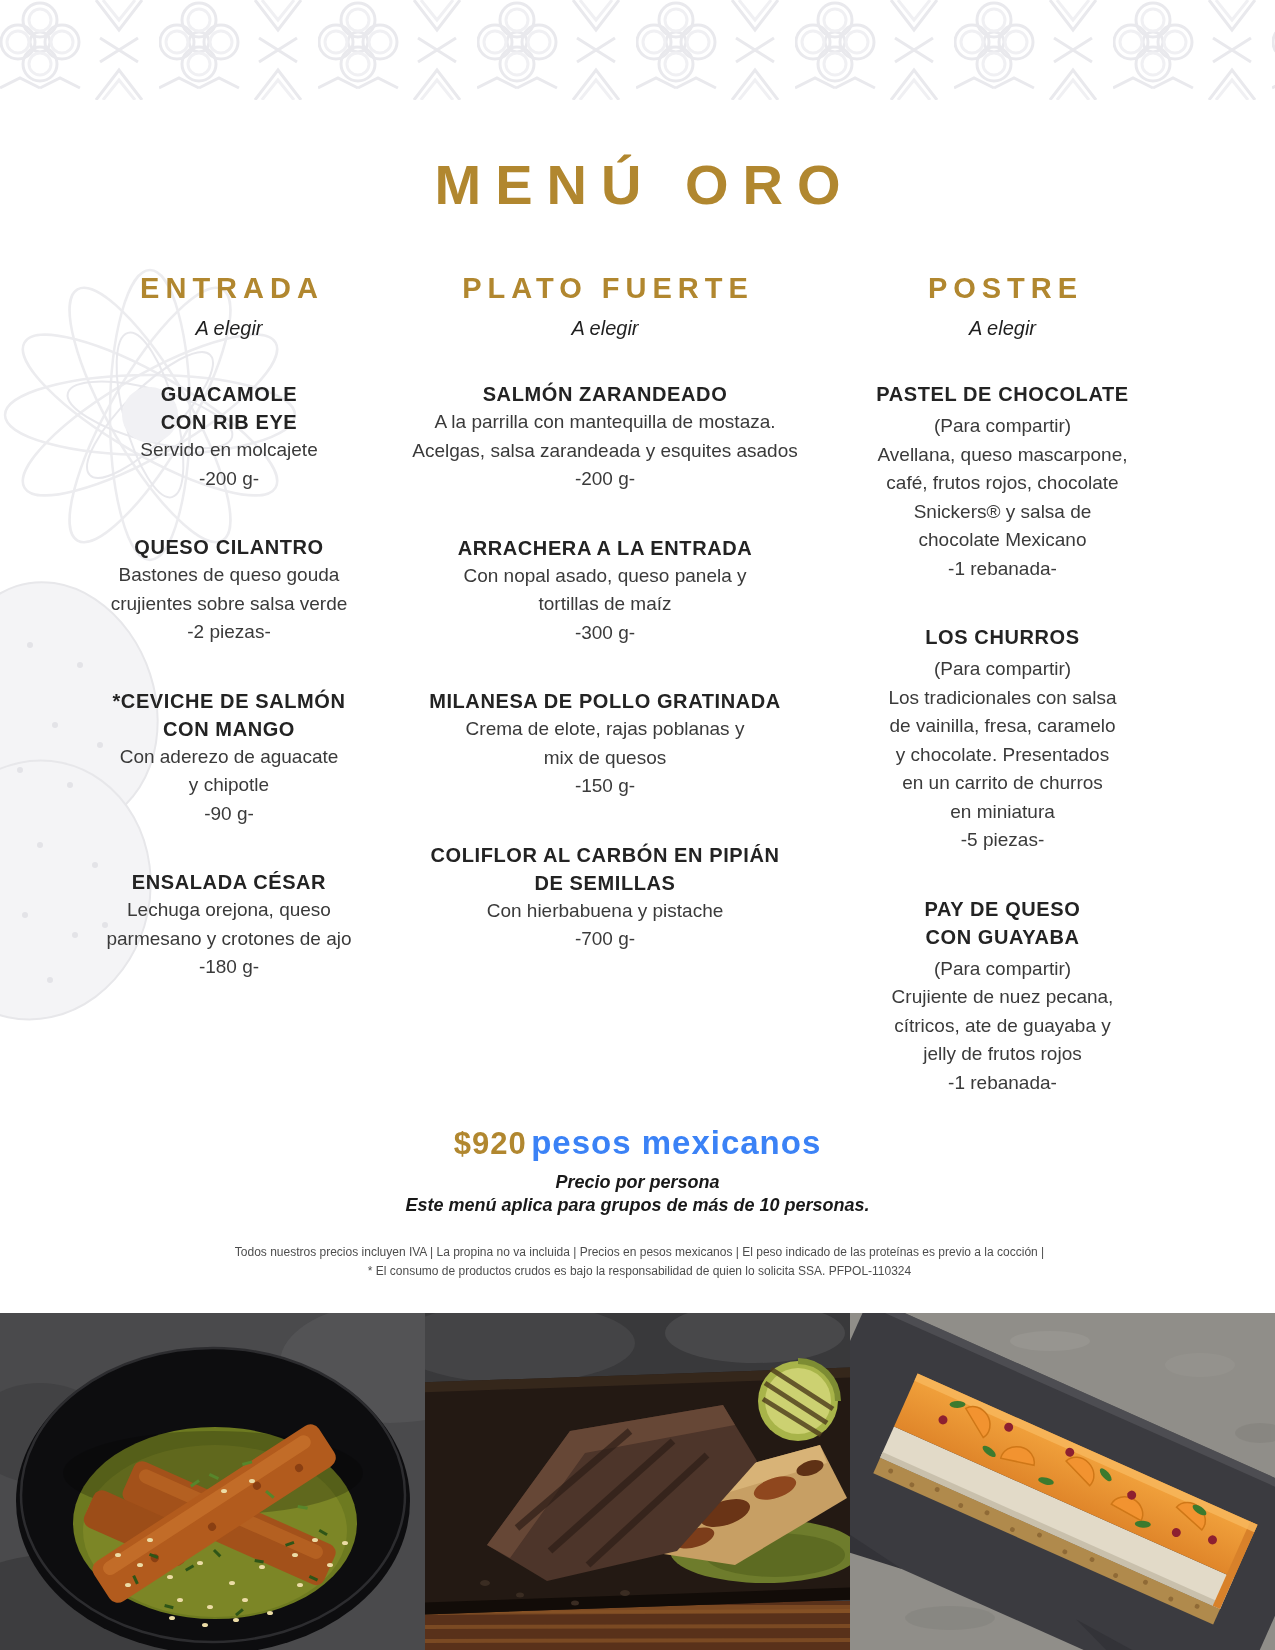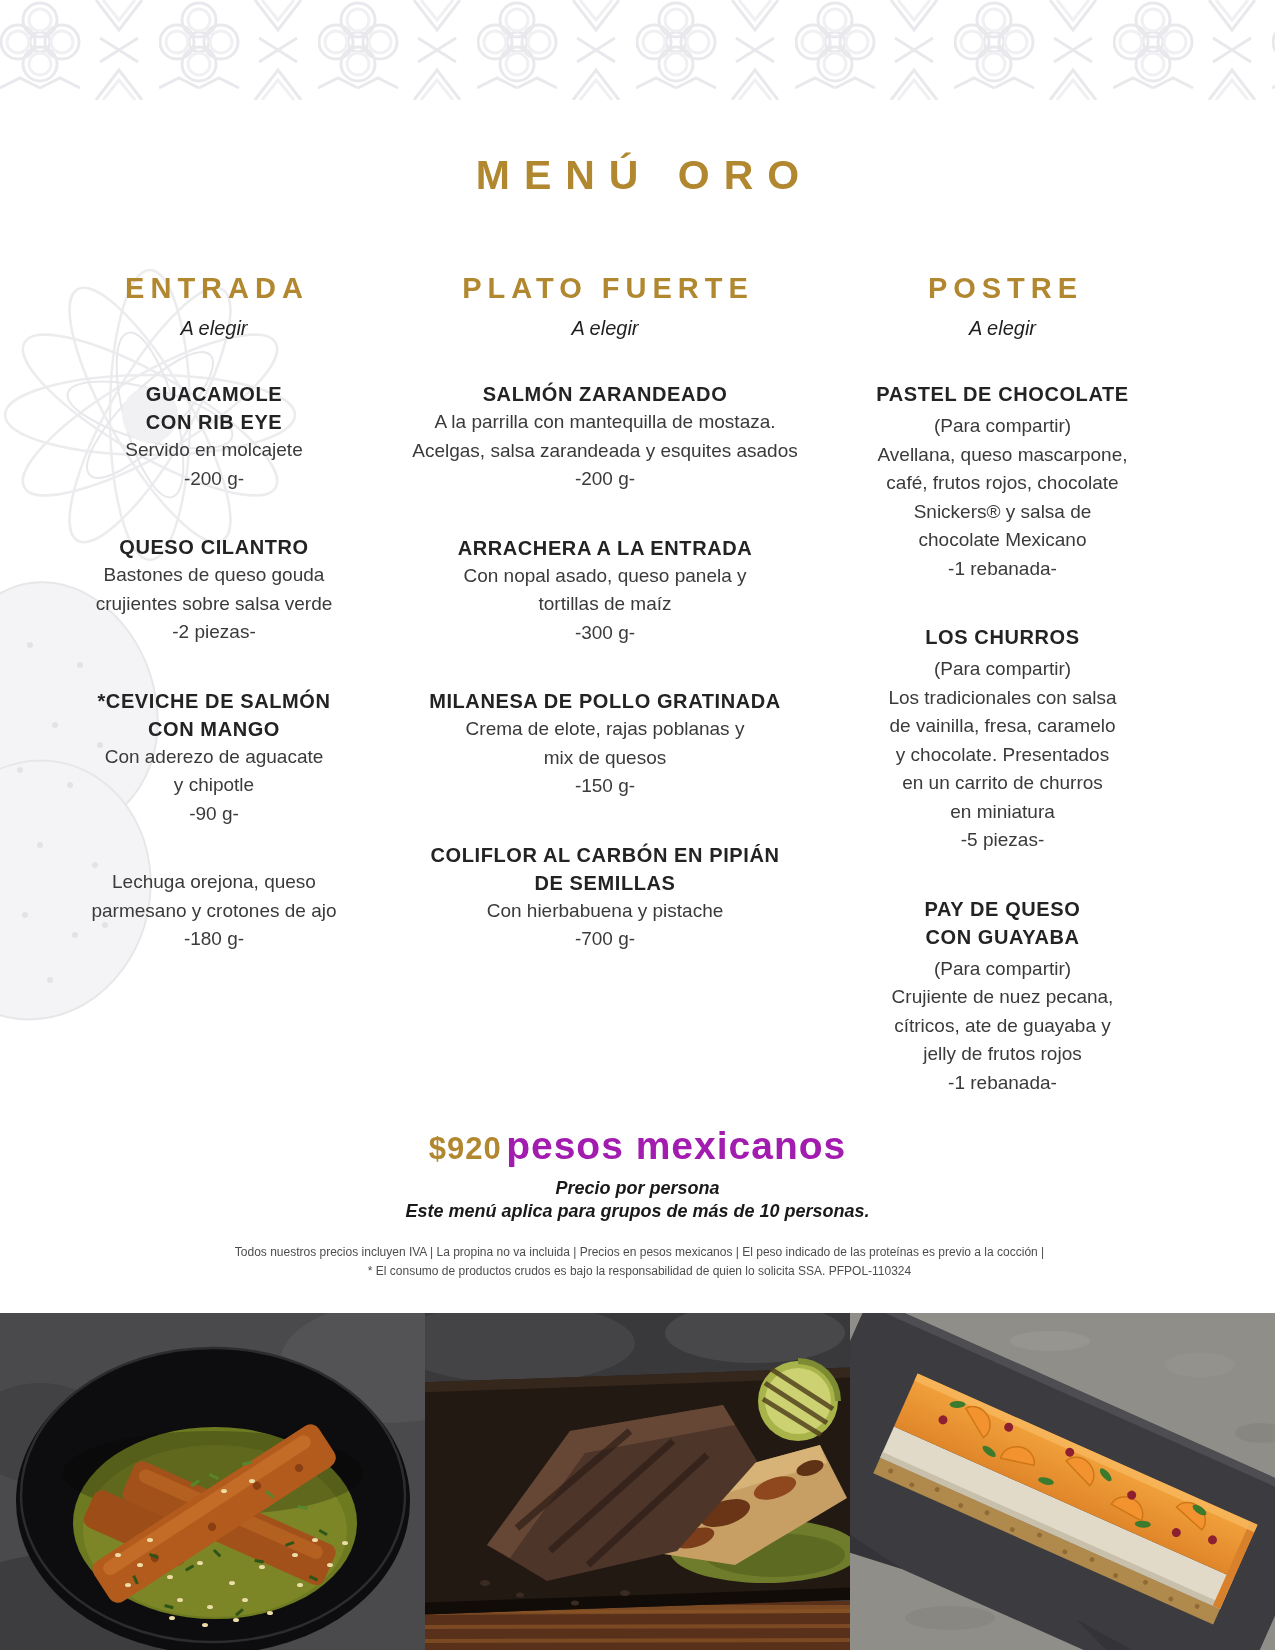--- a/index.html
+++ b/index.html
@@ -4,38 +4,38 @@
 <style>
   html,body{margin:0;padding:0;background:#ffffff;}
   .page{position:relative;width:1275px;height:1650px;overflow:hidden;background:#fff;
         font-family:"Liberation Sans","DejaVu Sans",sans-serif;color:#222;}
   
   .pattern-band{position:absolute;left:0;top:0;width:1275px;height:100px;}
   
   .watermark{position:absolute;left:0;top:225px;width:380px;height:800px;z-index:0;pointer-events:none;}
   
   .title{position:absolute;top:152px;left:0;width:100%;text-align:center;z-index:2;
-         font-size:41px;font-weight:bold;letter-spacing:14px;text-indent:14px;color:#B1872F;}
+         font-size:56px;font-weight:bold;letter-spacing:14px;text-indent:14px;color:#B1872F;}
   
   .col{position:absolute;top:272px;text-align:center;z-index:2;}
-  .col-1{left:44px;width:340px;}
+  .col-1{left:59px;width:340px;}
   .col-2{left:390px;width:430px;}
   .col-3{left:845px;width:315px;}
   .col-header{font-size:29px;font-weight:bold;letter-spacing:6px;text-indent:6px;color:#B1872F;}
   .col-sub{font-style:italic;font-size:20px;color:#1f1f1f;margin-top:12px;margin-bottom:40px;}
   .item{margin-bottom:40px;}
   .item-name{font-size:20px;font-weight:bold;letter-spacing:0.6px;color:#232323;
              line-height:1.4;white-space:pre-line;}
   .item-share,.item-desc,.item-portion{font-size:19px;color:#3a3a3a;line-height:1.5;white-space:pre-line;}
   .item-share{margin-top:4px;}
   .item-desc{margin-top:0;}
   
   .price-block{position:absolute;top:1124px;left:0;width:100%;text-align:center;z-index:2;}
   .price-amount{font-size:31px;font-weight:bold;color:#B1872F;letter-spacing:1px;text-align:center;}
-  .price-unit{font-size:39px;font-weight:bold;color:#a21caf;letter-spacing:1px;}
+  .price-unit{font-size:33px;font-weight:bold;color:#3b82f6;letter-spacing:1px;}
   .price-note1{font-style:italic;font-size:18px;font-weight:bold;color:#191919;margin-top:10px;}
   .price-note2{font-style:italic;font-size:18px;font-weight:bold;color:#191919;margin-top:2px;text-align:center;}
   
   .fine-print{position:absolute;top:1243px;left:2px;width:100%;text-align:center;z-index:2;
               font-size:12px;color:#4d4d4d;line-height:1.6;}
   
   .photos{position:absolute;left:0;top:1313px;width:1275px;height:337px;display:flex;z-index:3;}
   .photo{width:425px;height:337px;overflow:hidden;}
   .photo svg{display:block;}
 </style>
@@ -124,20 +124,21 @@
       <div class="item-portion">-2 piezas-</div>
     </div>
     <div class="item">
       <div class="item-name">*CEVICHE DE SALMÓN
 CON MANGO</div>
       <div class="item-desc">Con aderezo de aguacate
 y chipotle</div>
       <div class="item-portion">-90 g-</div>
     </div>
     <div class="item">
+      <div class="item-name">ENSALADA CÉSAR</div>
       <div class="item-desc">Lechuga orejona, queso
 parmesano y crotones de ajo</div>
       <div class="item-portion">-180 g-</div>
     </div>
   </div>
 
   <div class="col col-2">
     <div class="col-header">PLATO FUERTE</div>
     <div class="col-sub">A elegir</div>
     <div class="item">

